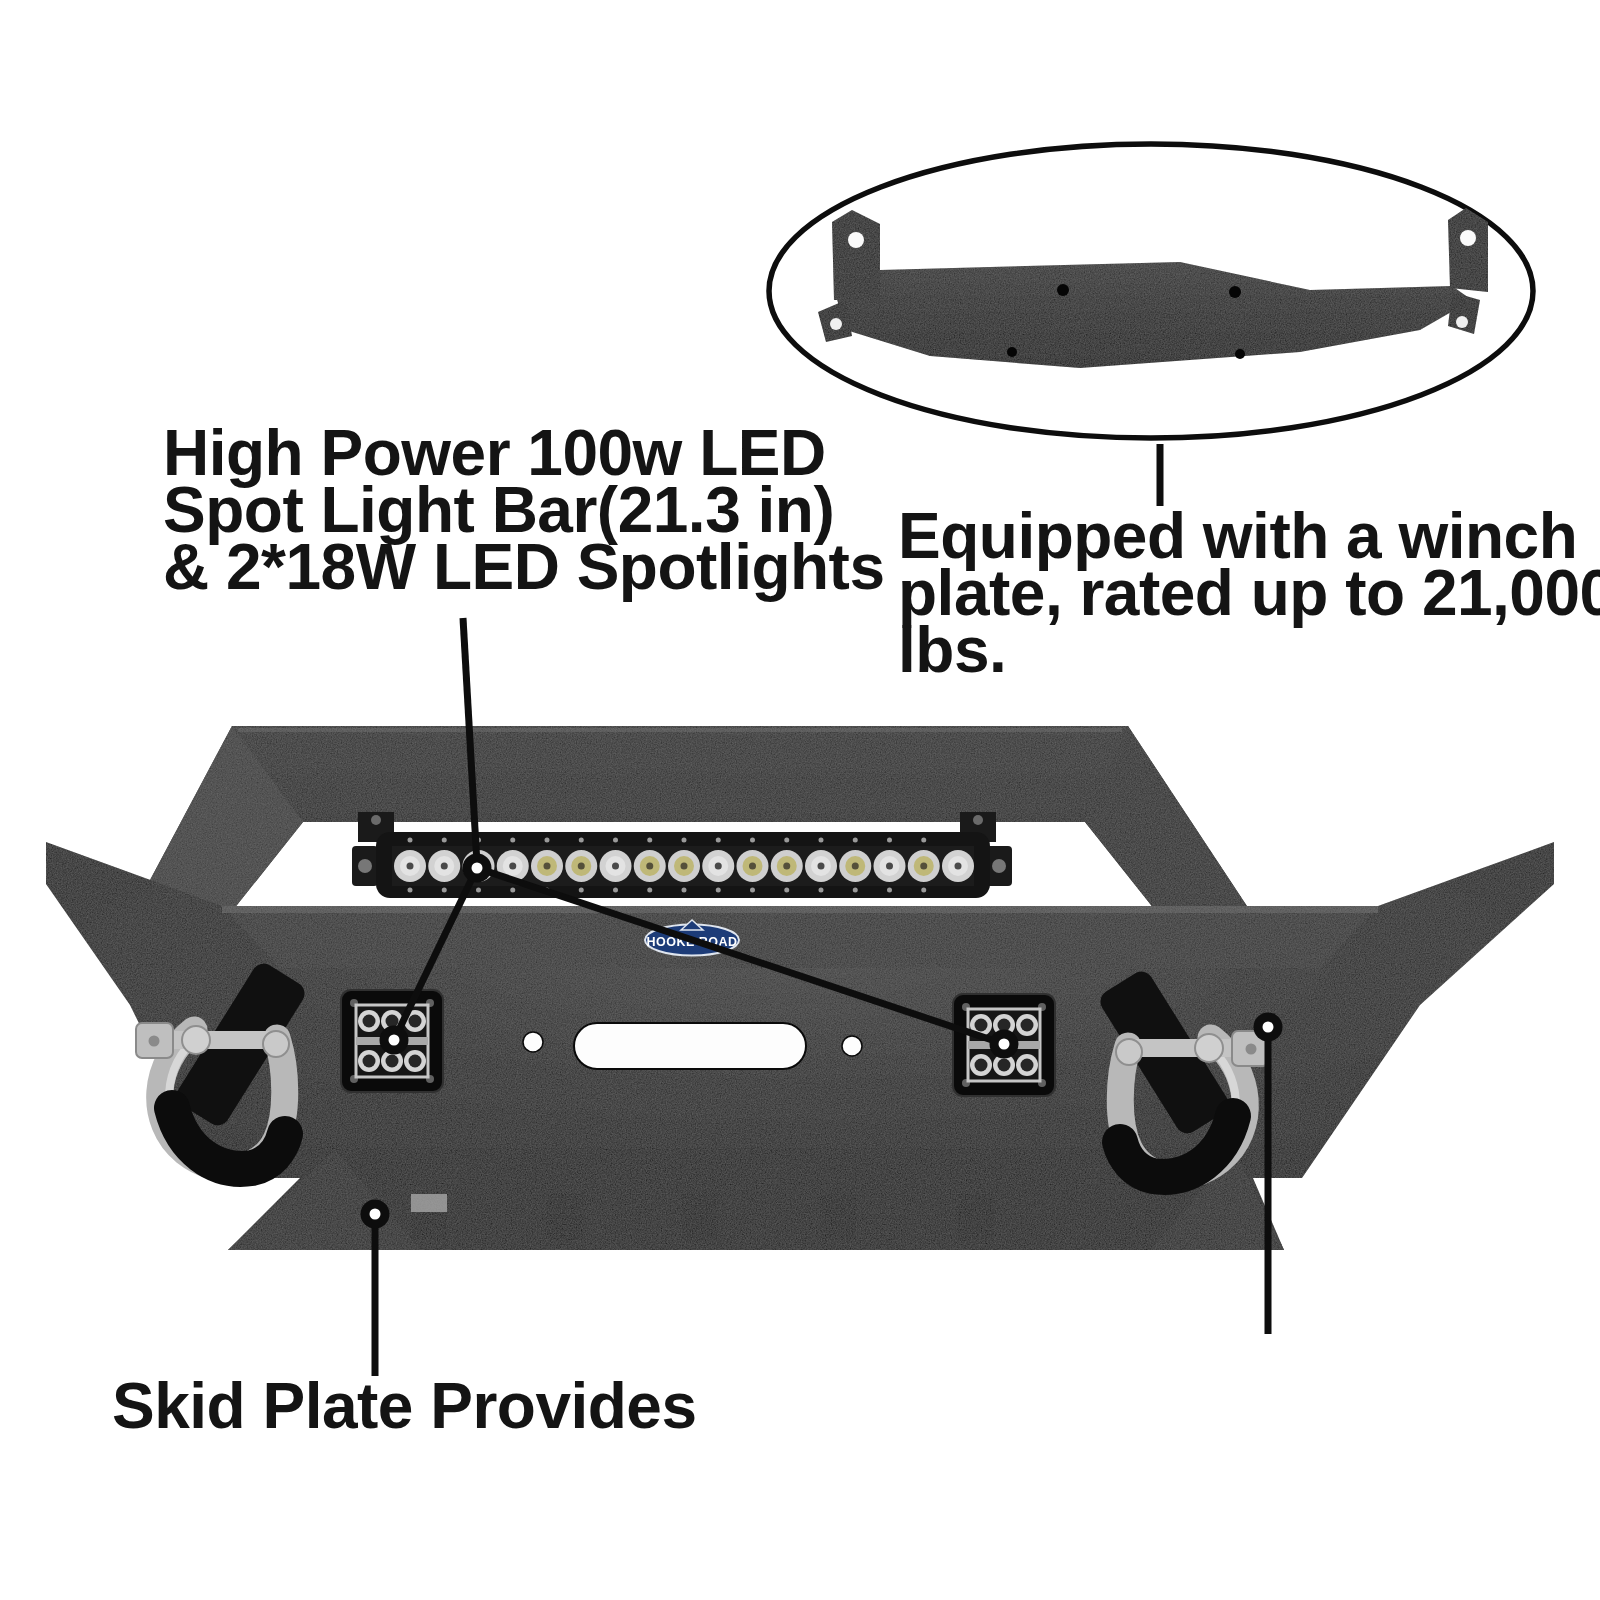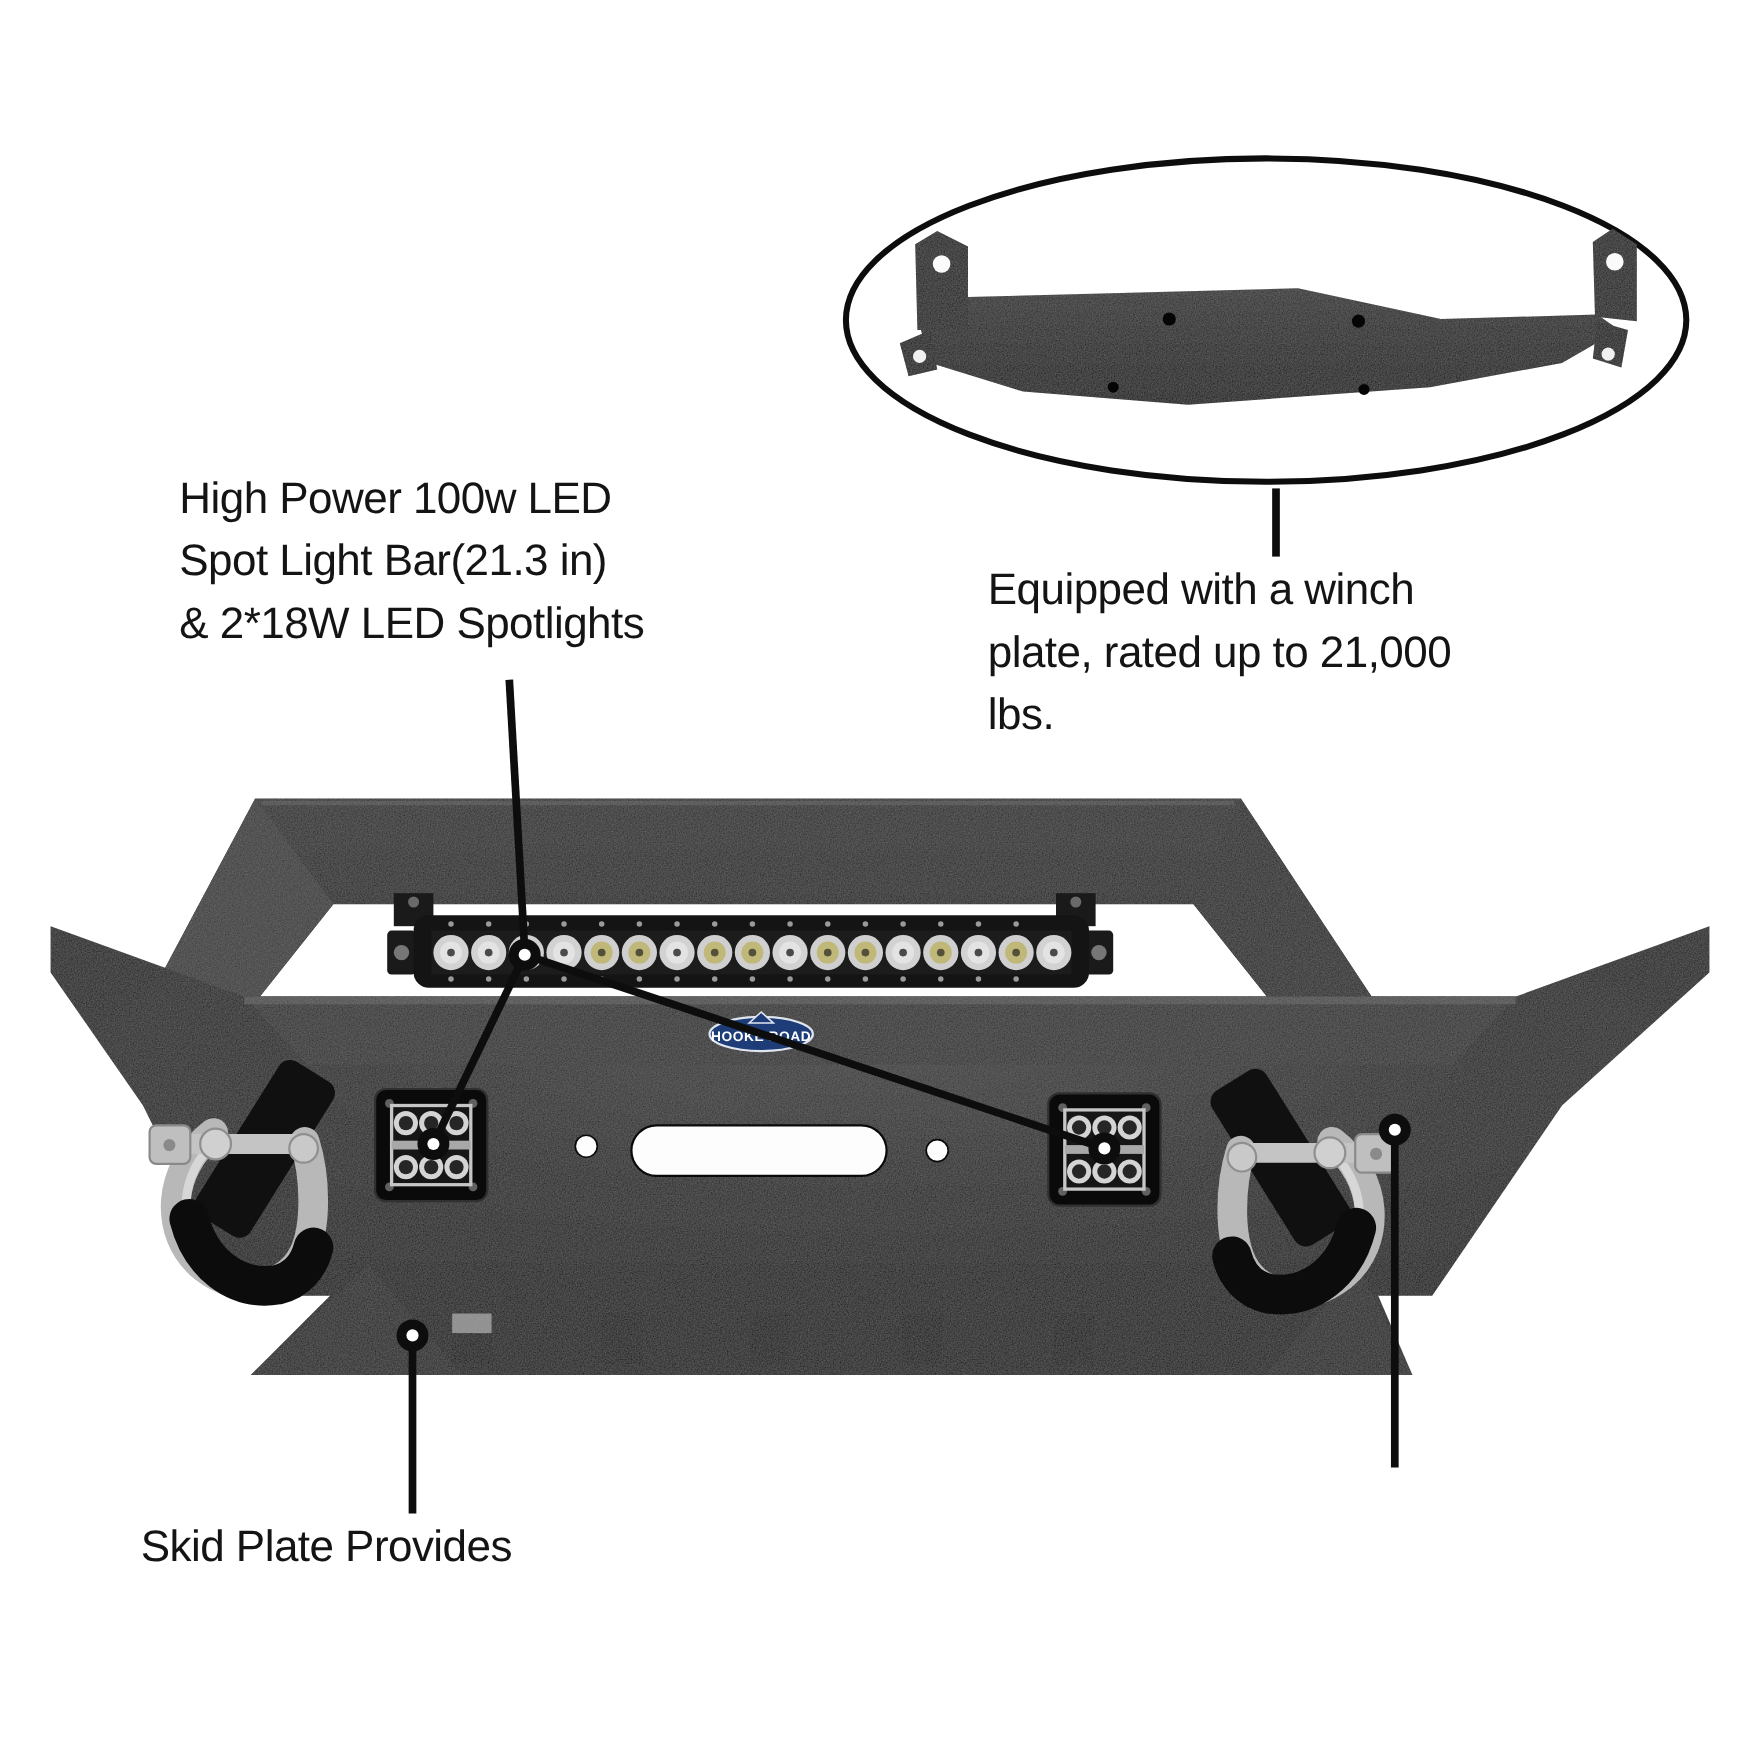--- a/index.html
+++ b/index.html
@@ -8,27 +8,27 @@
     position:relative; width:1600px; height:1600px;
     background:var(--background); overflow:hidden;
     font-family:"Liberation Sans", sans-serif; color:var(--text);
   }
   .title {
     position:absolute; left:0; right:0; top:30px; margin:0;
     font-size:57px; font-weight:bold; text-align:center;
     letter-spacing:-0.5px; color:var(--text);
   }
   .callout {
-    position:absolute; font-size:40px; font-weight:normal;
+    position:absolute; font-size:64px; font-weight:bold;
     line-height:57px; letter-spacing:-0.5px; color:var(--text);
     white-space:nowrap;
   }
   .co-lightbar { left:163px; top:425px; }
   .co-winch    { left:898px; top:508px; }
-  .co-skid     { left:128px; top:1378px; }
+  .co-skid     { left:112px; top:1378px; }
   .co-steel    { left:1072px; top:1330px; }
   svg.art { position:absolute; left:0; top:0; }
 </style>
 </head>
 <body>
 
 <div class="canvas">
 
   <svg class="art" width="1600" height="1600" viewBox="0 0 1600 1600">
     <defs>

